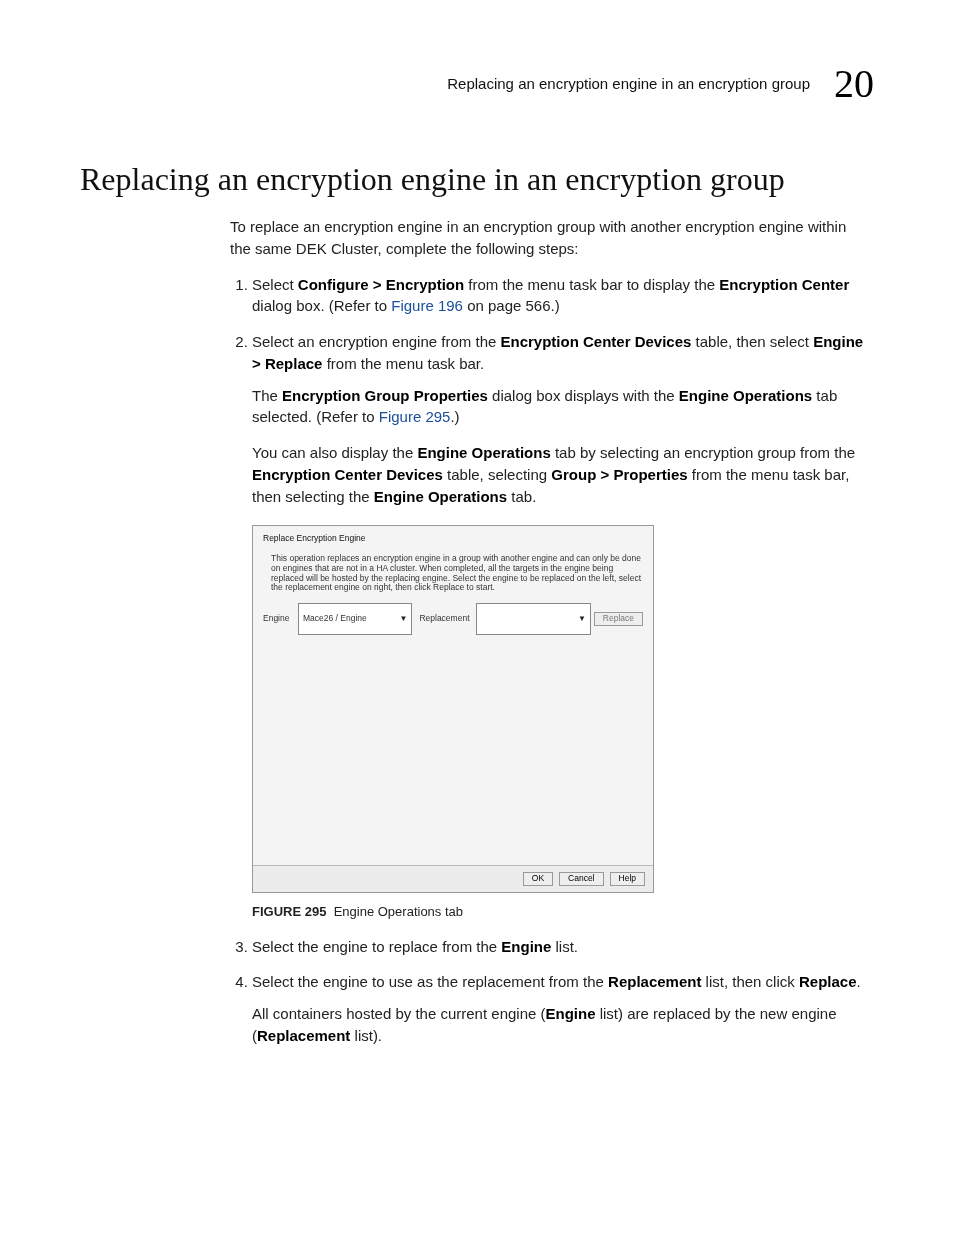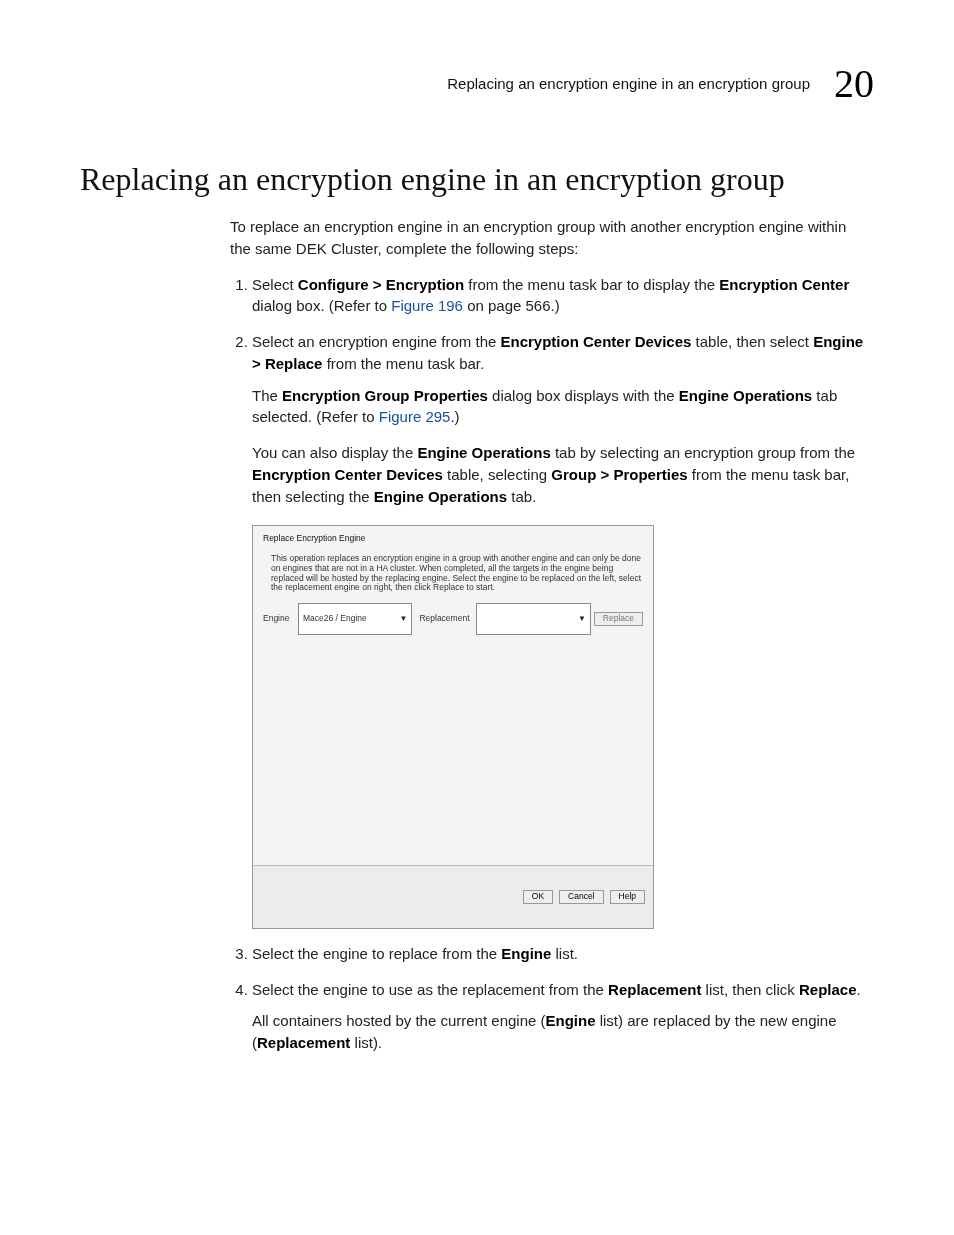--- a/index.html
+++ b/index.html
@@ -23,21 +23,21 @@
   .fig-body{padding:8px 10px 6px 10px;background:#f4f4f4}
   .fig-section-title{color:#111;margin-bottom:10px}
   .fig-desc{color:#333;margin-left:8px;margin-bottom:10px}
   .combo-row{display:flex;align-items:center;gap:3px;margin-bottom:4px}
   .combo-label{min-width:32px}
   .combo{flex:1;display:flex;align-items:center;justify-content:space-between;background:#fff;border:1px solid #888;padding:15px 4px;height:14px;box-sizing:border-box}
   .combo .arrow{font-size:8px;color:#222}
   .btn{border:1px solid #999;background:#eee;padding:1px 8px;color:#777}
   .btn.enabled{color:#000}
   .fig-empty{height:220px}
-  .fig-footer{display:flex;justify-content:flex-end;gap:6px;padding:24px 8px;border-top:1px solid #bbb;background:#ececec}
+  .fig-footer{display:flex;justify-content:flex-end;gap:6px;padding:6px 8px;border-top:1px solid #bbb;background:#ececec}
   .fig-caption{font-size:13px;margin-top:10px}
   .fig-caption .label{font-weight:700}
 </style>
 </head>
 <body>
 
 <div class="page">
 
   <div class="running-head">
     <span class="title">Replacing an encryption engine in an encryption group</span>
@@ -83,20 +83,23 @@
                 <span class="btn">Replace</span>
               </div>
               <div class="fig-empty"></div>
             </div>
             <div class="fig-footer">
               <span class="btn enabled">OK</span>
               <span class="btn enabled">Cancel</span>
               <span class="btn enabled">Help</span>
             </div>
           </div>
+          <div class="fig-caption">
+            <span class="label">FIGURE 295</span>&nbsp;&nbsp;<span>Engine Operations tab</span>
+          </div>
         </div>
       </li>
 
       <li>
         <span>Select the engine to replace from the </span><b>Engine</b><span> list.</span>
       </li>
 
       <li>
         <span>Select the engine to use as the replacement from the </span><b>Replacement</b><span> list, then click </span><b>Replace</b><span>.</span>
         <p class="inner">

